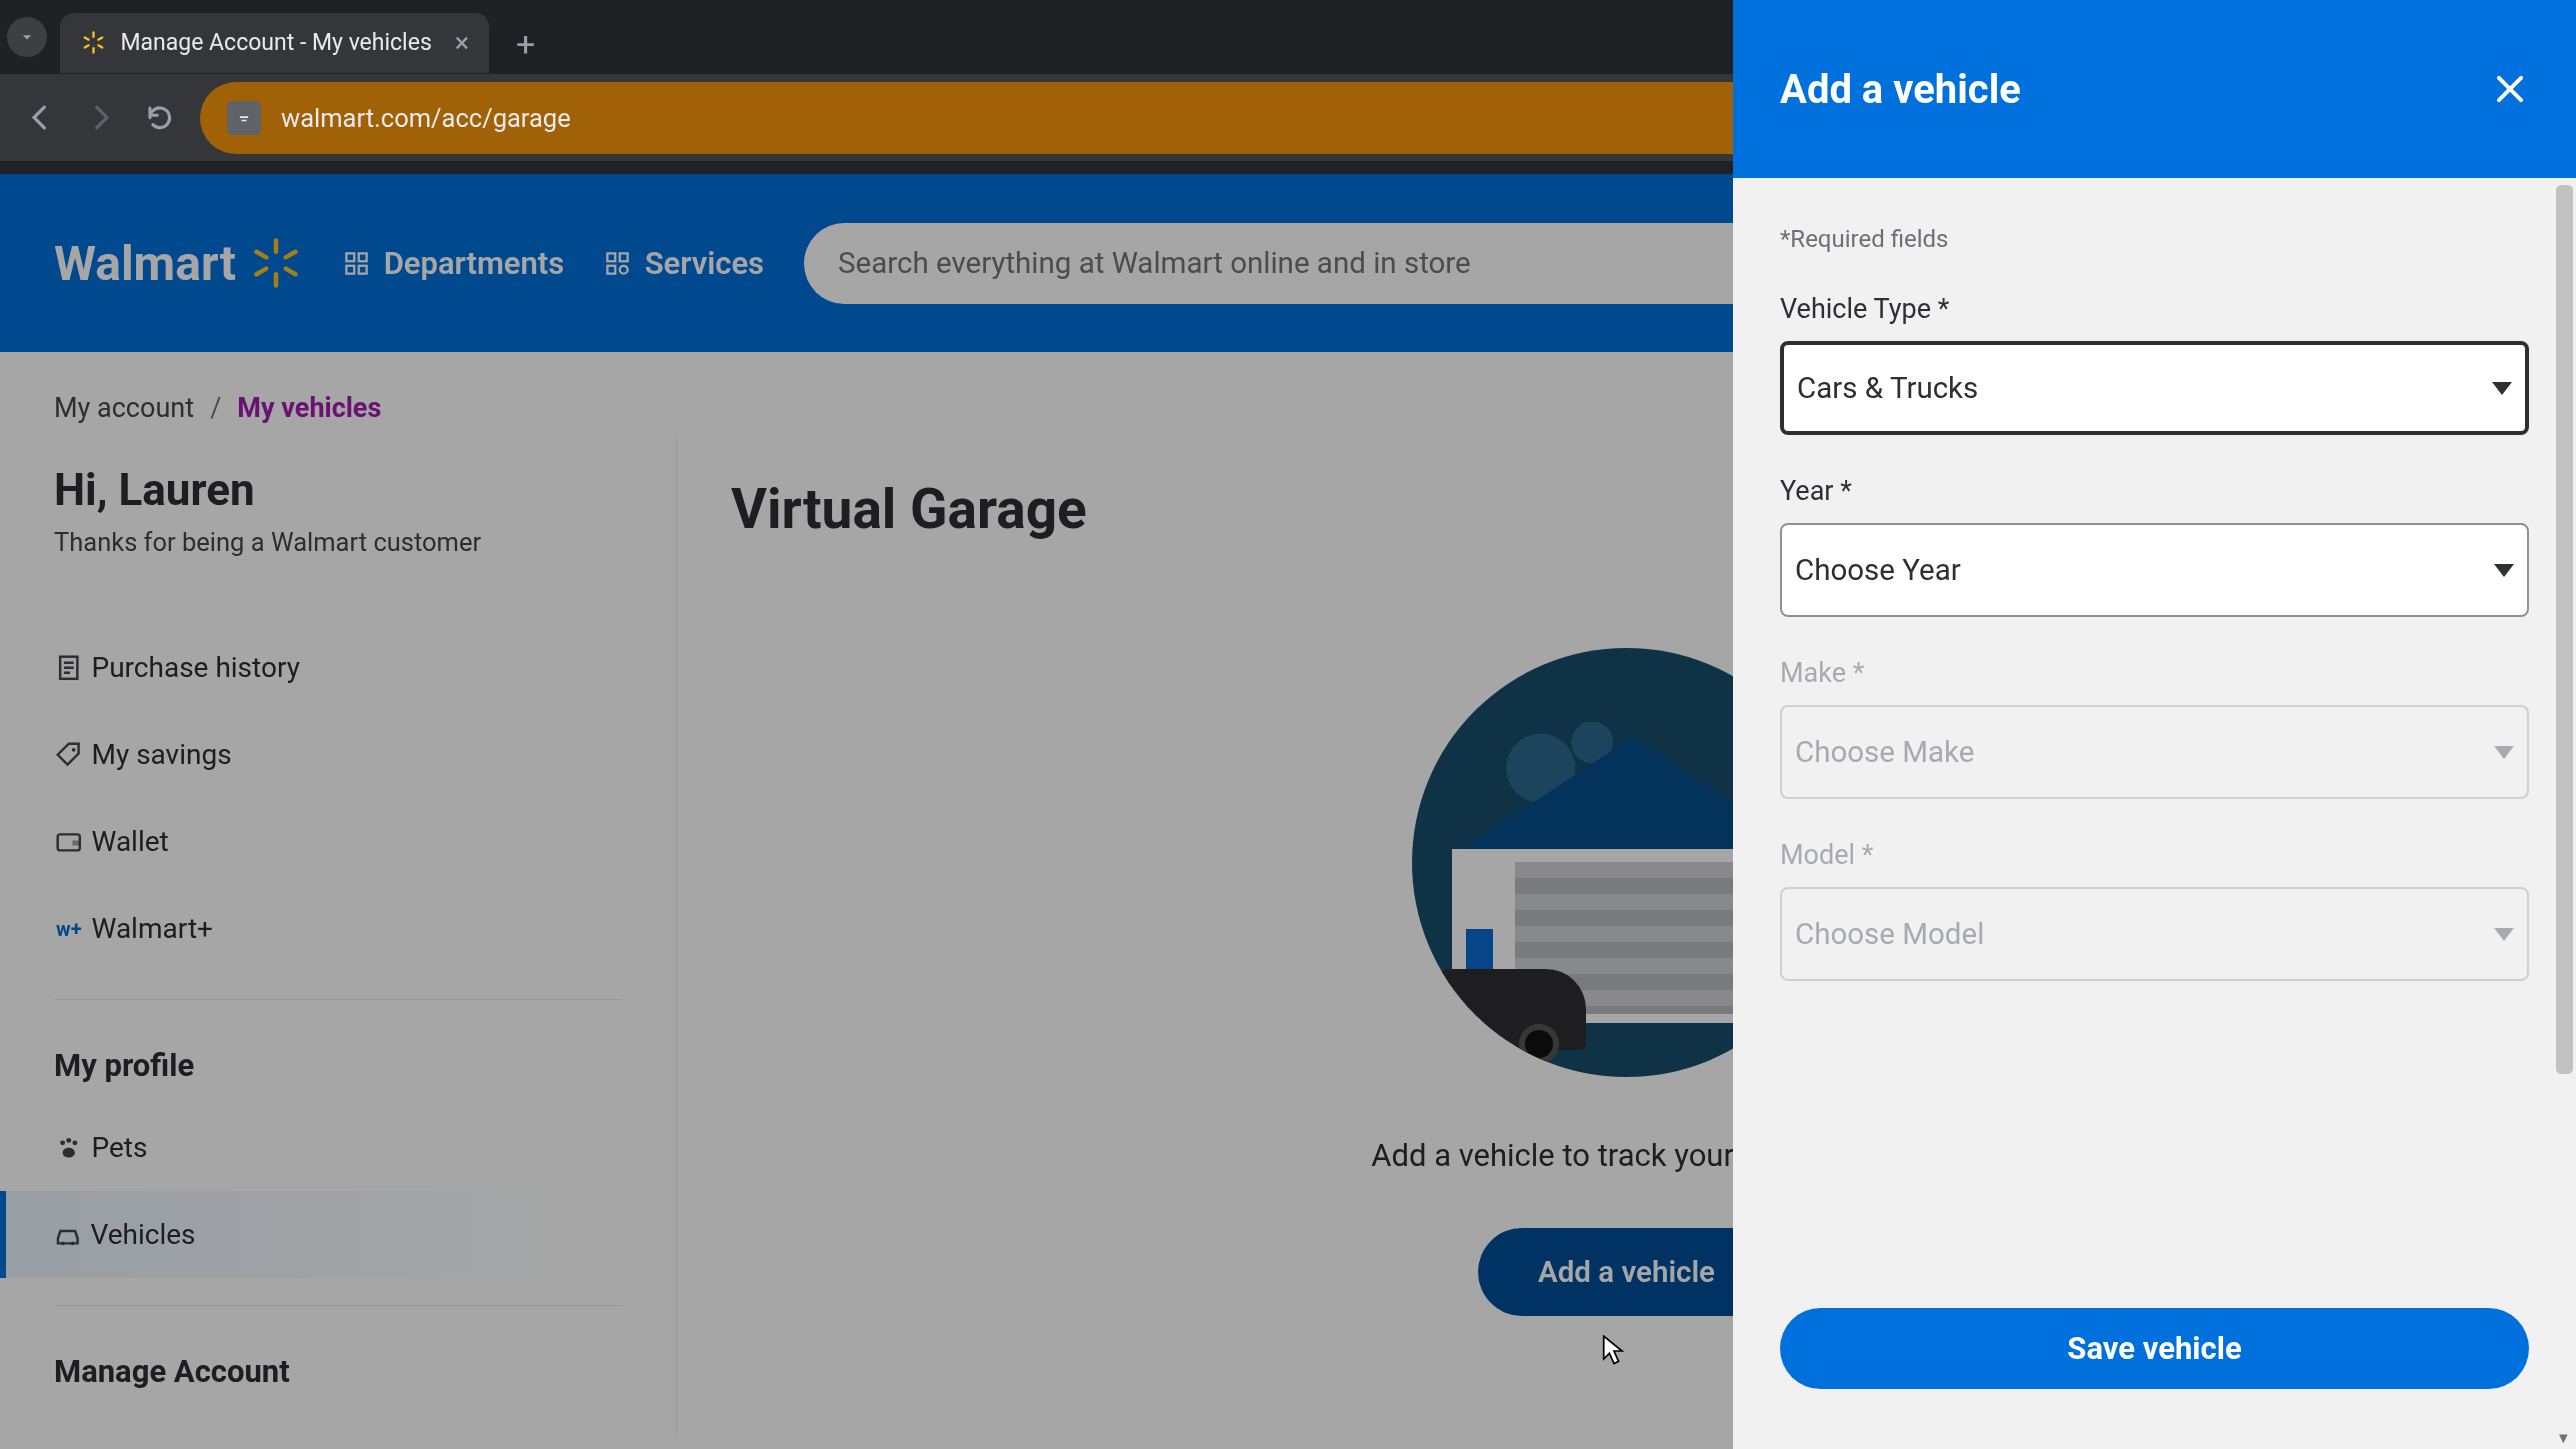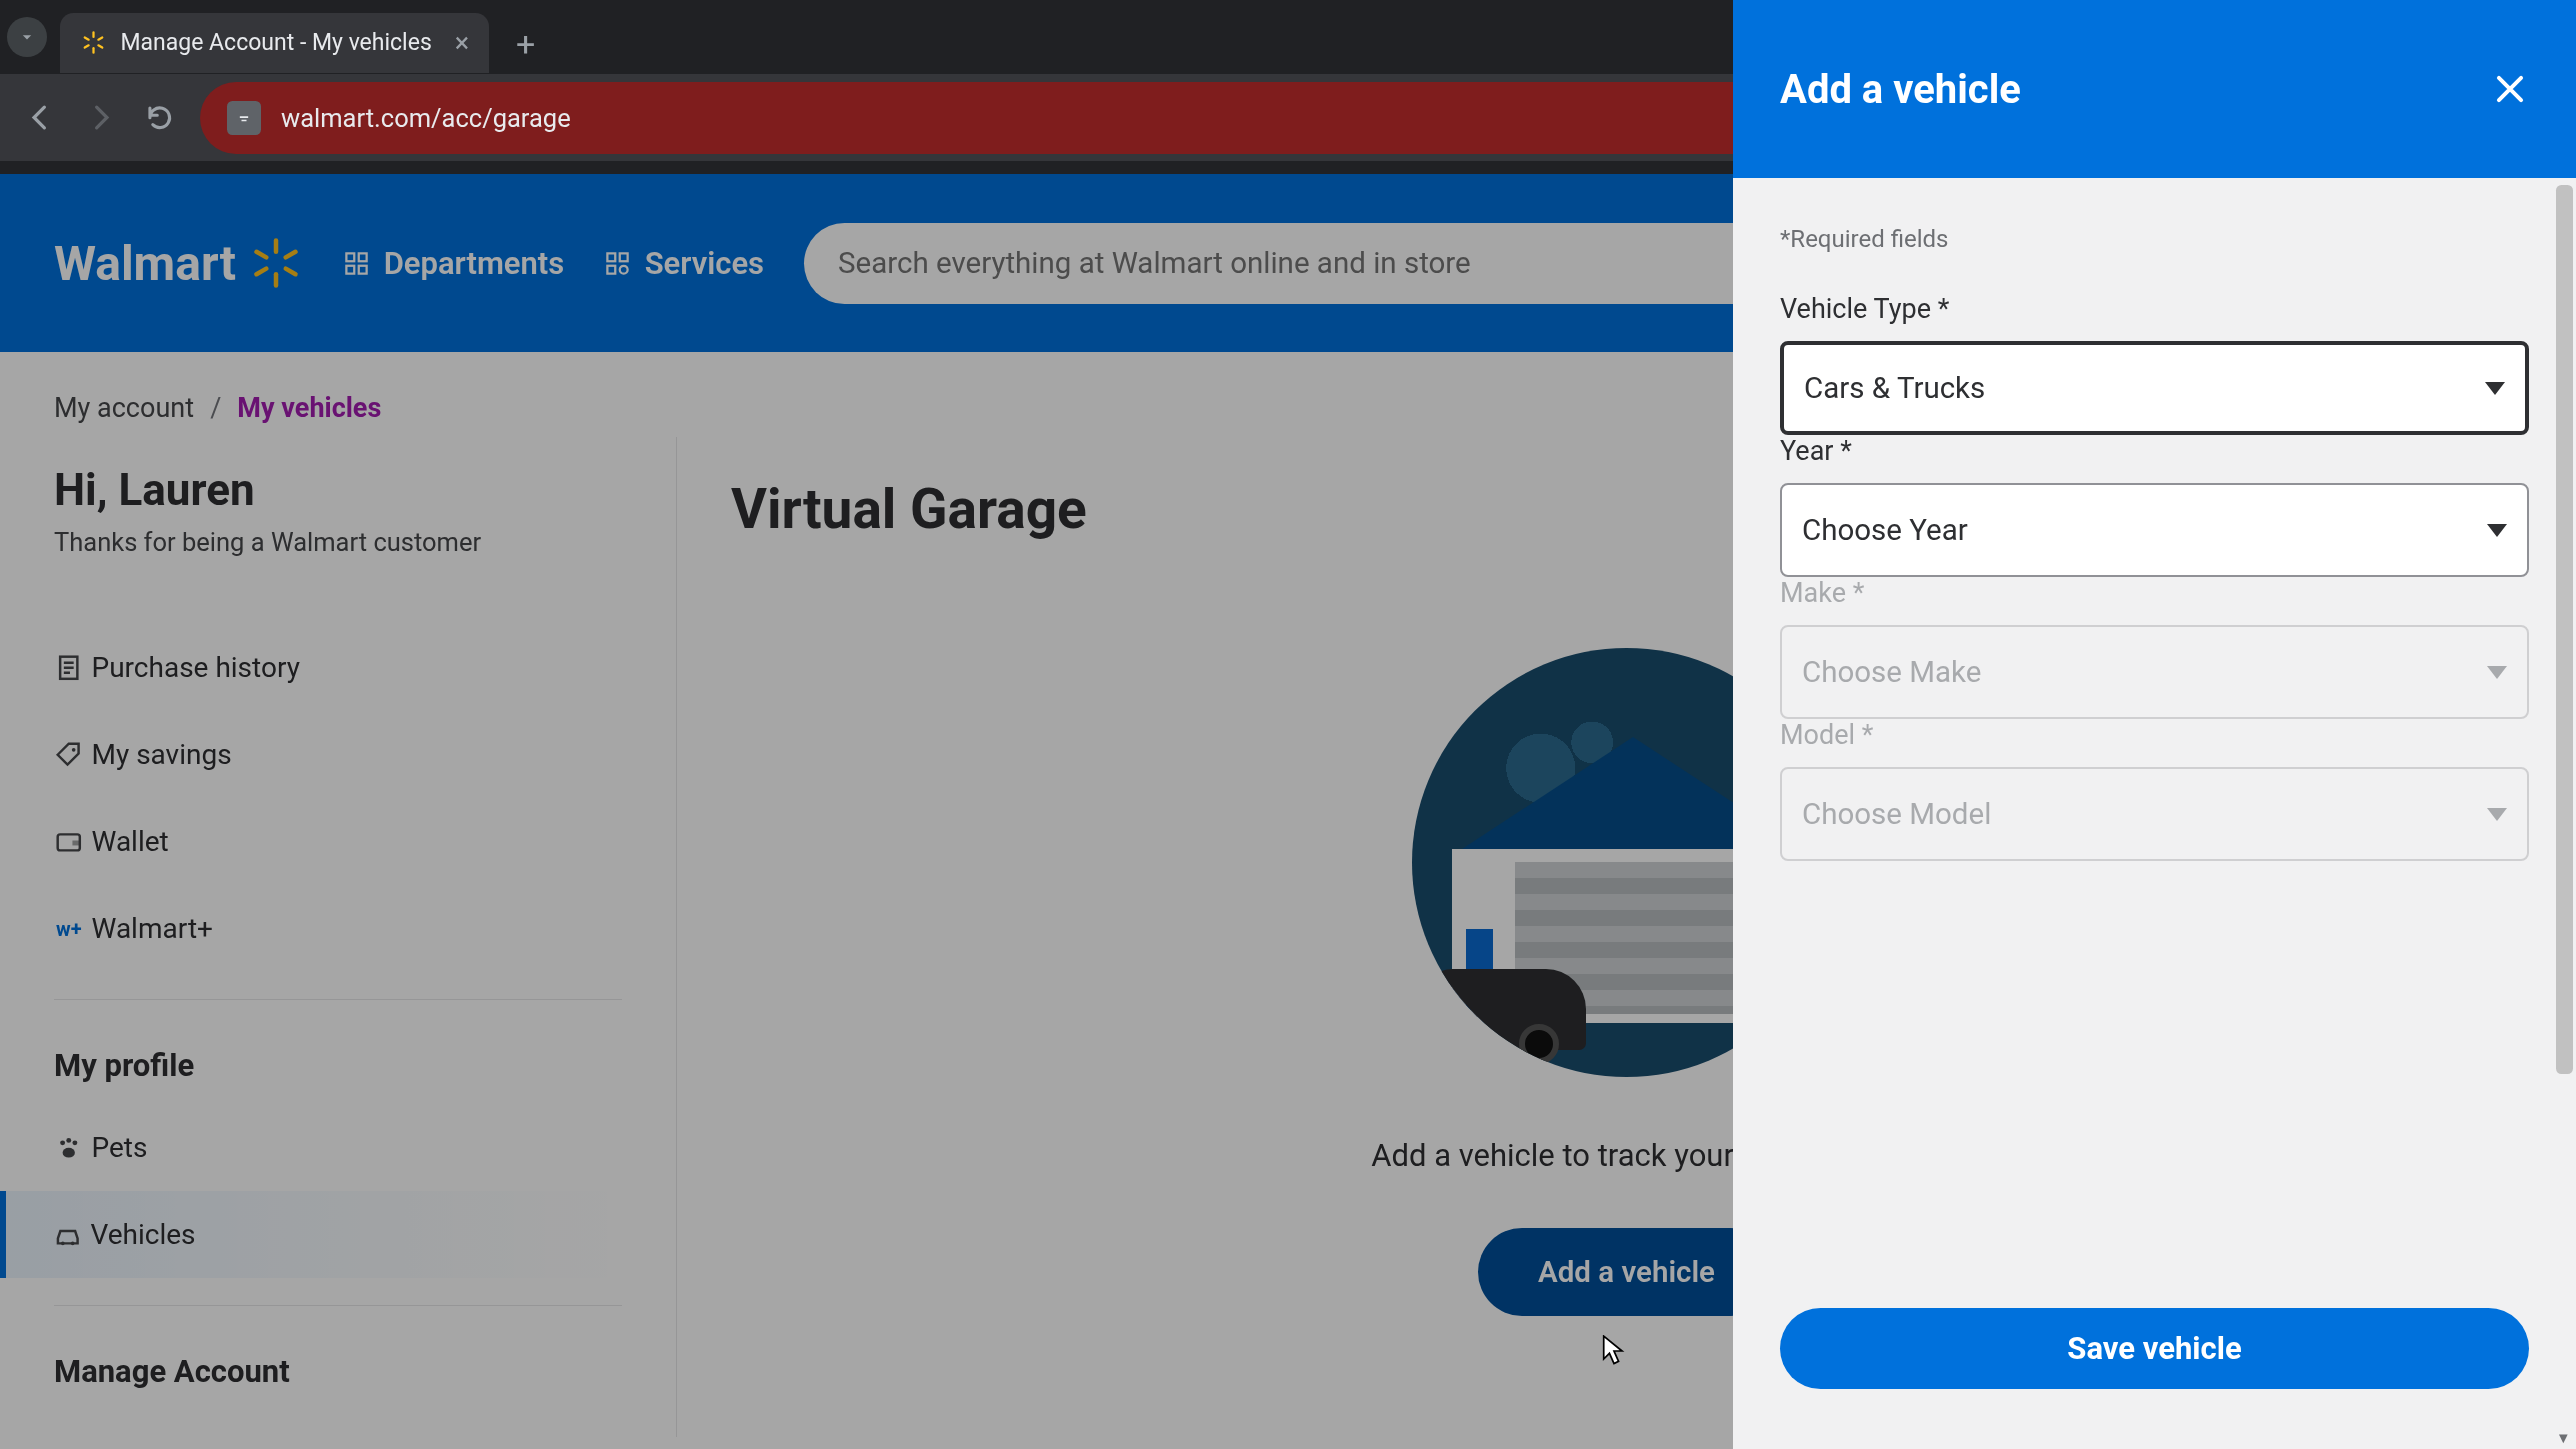--- a/index.html
+++ b/index.html
@@ -10,21 +10,21 @@
 .tab-bar { display: flex; align-items: center; height: 74px; padding: 0 6.7px; }
 .tab-drop { width: 40px; height: 40px; border-radius: 50%; background: #3c4043; display: flex; align-items: center; justify-content: center; color: #9aa0a6; margin-right: 13.4px; }
 .tab { display: flex; align-items: center; background: #35363a; border-radius: 13.4px 13.4px 0 0; padding: 16px 20px; height: 60px; margin-top: 11px; gap: 13.4px; min-width: 429px; }
 .favicon { width: 27px; height: 27px; display: flex; align-items: center; justify-content: center; }
 .tab-title { color: #e8eaed; font-size: 23px; flex: 1; }
 .tab-close { color: #9aa0a6; font-size: 27px; cursor: pointer; }
 .new-tab { color: #9aa0a6; font-size: 34px; margin-left: 27px; margin-top: 13.4px; cursor: pointer; }
 .addr-bar { display: flex; align-items: center; height: 87px; padding: 0 20px; gap: 20px; background: #35363a; }
 .nav-btn { width: 40px; height: 40px; display: flex; align-items: center; justify-content: center; color: #9aa0a6; cursor: pointer; }
 .nav-btn.disabled { opacity: 0.4; }
-.url-box { flex: 1; display: flex; align-items: center; background: #7f1d1d; border-radius: 40px; height: 72px; padding: 0 27px; gap: 20px; }
+.url-box { flex: 1; display: flex; align-items: center; background: #a16207; border-radius: 40px; height: 72px; padding: 0 27px; gap: 20px; }
 .site-badge { width: 34px; height: 34px; background: #5f6368; border-radius: 5.4px; display: flex; align-items: center; justify-content: center; color: #e8eaed; font-size: 16px; }
 .url-text { color: #e8eaed; font-size: 25.5px; flex: 1; }
 .star-btn { color: #9aa0a6; }
 .incog-pill { display: flex; align-items: center; background: #3c4043; border-radius: 34px; padding: 9.4px 20px; gap: 10.7px; color: #e8eaed; font-size: 24px; }
 .win-controls { position: absolute; top: 0; right: 0; display: flex; }
 .win-btn { width: 81px; height: 54px; display: flex; align-items: center; justify-content: center; color: #e8eaed; cursor: pointer; }
 
 
 .page { position: absolute; top: 174px; left: 0; right: 0; bottom: 0; background: #fff; }
 
@@ -80,21 +80,21 @@
 
 
 .drawer { position: absolute; top: 0; right: 0; bottom: 0; width: 843px; background: #f1f1f2; display: flex; flex-direction: column; z-index: 40; }
 .drawer-head { background: #0071dc; height: 178px; display: flex; align-items: center; justify-content: space-between; padding: 0 47px; }
 .drawer-title { color: #fff; font-size: 40px; font-weight: 700; }
 .drawer-close { color: #fff; cursor: pointer; }
 .drawer-body { flex: 1; overflow-y: auto; padding: 47px 47px 20px; }
 .req-note { color: #6d6f73; font-size: 24px; margin-bottom: 40px; }
 .fld-label { font-size: 27px; color: #2e2f32; margin-bottom: 16px; }
 .fld-label.disabled { color: #a8aaad; }
-.select { width: 100%; height: 94px; border: 2px solid #909196; border-radius: 8px; background: #fff; display: flex; align-items: center; justify-content: space-between; padding: 0 20px; font-size: 29.5px; color: #2e2f32; cursor: pointer; }
+.select { width: 100%; height: 94px; border: 2px solid #909196; border-radius: 8px; background: #fff; display: flex; align-items: center; justify-content: space-between; padding: 0 13px; font-size: 29.5px; color: #2e2f32; margin-bottom: 40px; cursor: pointer; }
 .select.focused { border: 4px solid #2e2f32; }
 .select.disabled { background: #f1f1f2; color: #a8aaad; border-color: #cfcfd1; cursor: not-allowed; }
 .caret { width: 0; height: 0; border-left: 10.7px solid transparent; border-right: 10.7px solid transparent; border-top: 13.4px solid currentColor; }
 .drawer-foot { padding: 34px 47px 60px; }
 .save-btn { width: 100%; height: 81px; border: none; border-radius: 47px; background: #0071dc; color: #fff; font-size: 31px; font-weight: 700; cursor: pointer; }
 
 
 .drawer-scrollbar { position: absolute; top: 178px; right: 0; bottom: 0; width: 27px; background: #f1f1f2; }
 .drawer-thumb { position: absolute; right: 2.7px; top: 6.7px; width: 17.4px; height: 70%; background: #c1c1c1; border-radius: 5.4px; }
 .drawer-scrollbar .arrow { position:absolute; right:4px; width:17.4px; height:17.4px; display:flex; align-items:center; justify-content:center; color:#6d6f73; font-size:14.8px;}

